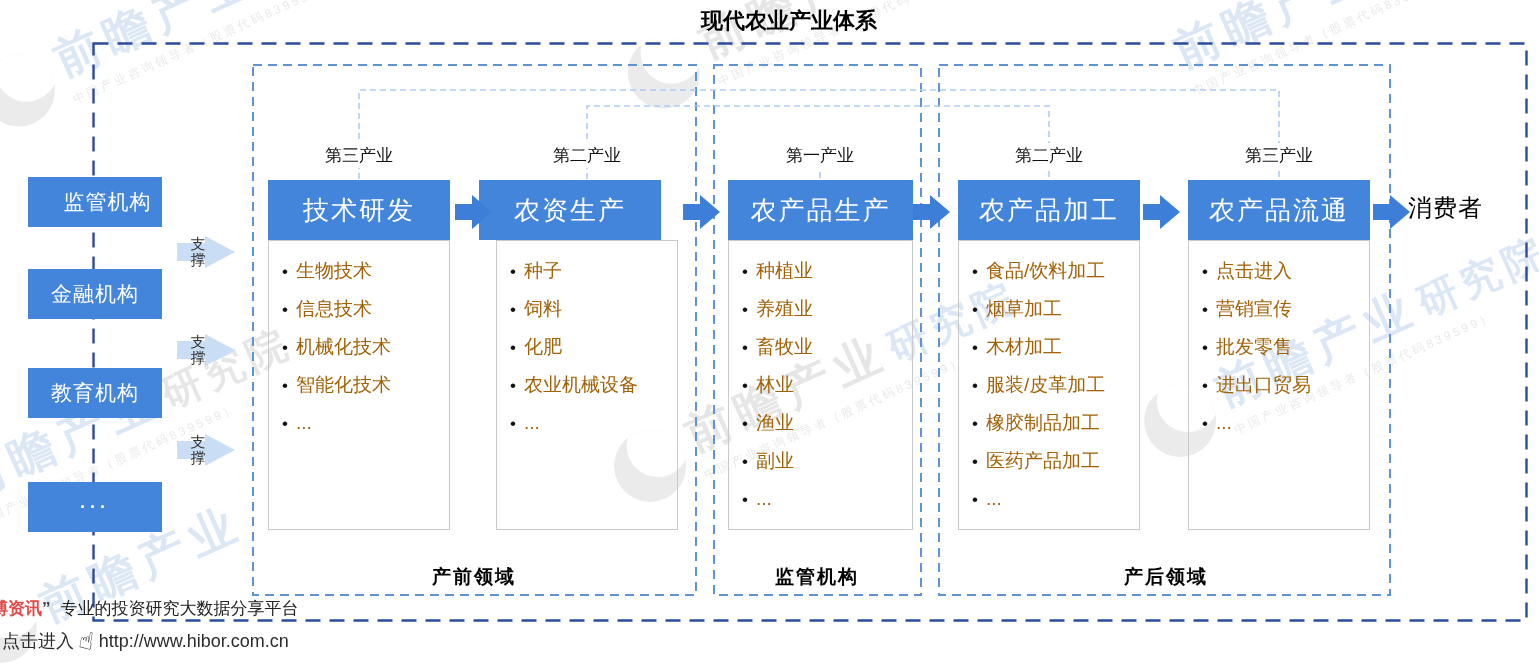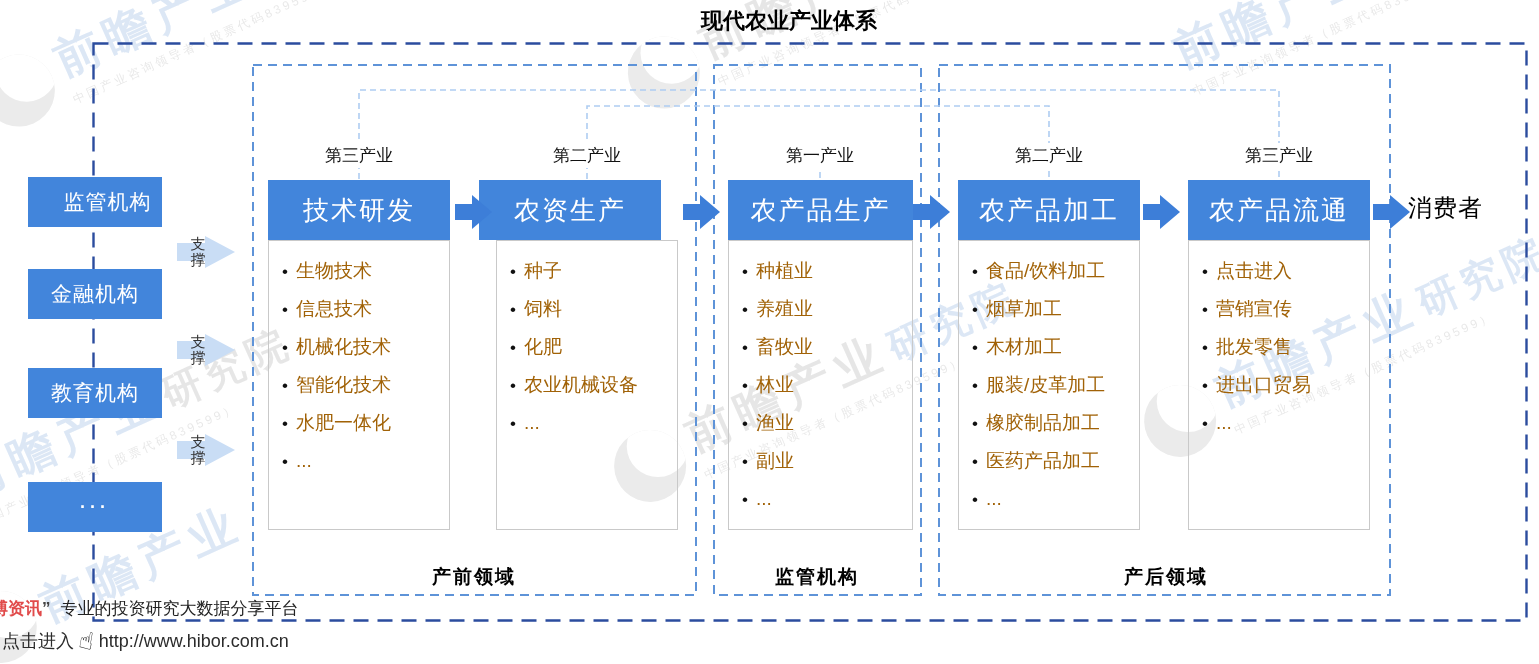--- a/index.html
+++ b/index.html
@@ -154,21 +154,20 @@
   <div class="c ind-label" style="left:989px;">第二产业</div>
   <div class="c ind-label" style="left:1219px;">第三产业</div>
 
   <div class="c col-header" style="left:268px; width:182px;">技术研发</div>
   <div class="c col-list" style="left:268px; width:182px;">
     <ul>
       <li>生物技术</li>
       <li>信息技术</li>
       <li>机械化技术</li>
       <li>智能化技术</li>
-      <li>水肥一体化</li>
       <li>...</li>
     </ul>
   </div>
 
   <div class="c col-header" style="left:479px; width:182px;">农资生产</div>
   <div class="c col-list" style="left:496px; width:182px;">
     <ul>
       <li>种子</li>
       <li>饲料</li>
       <li>化肥</li>

